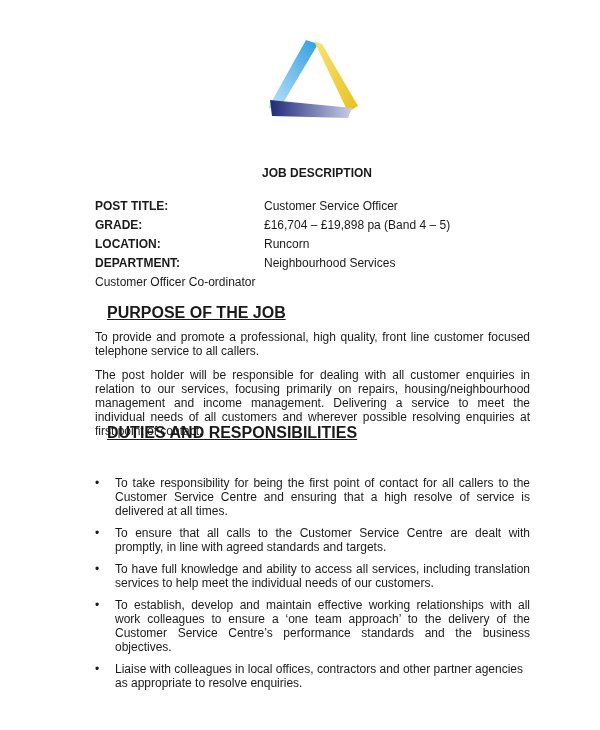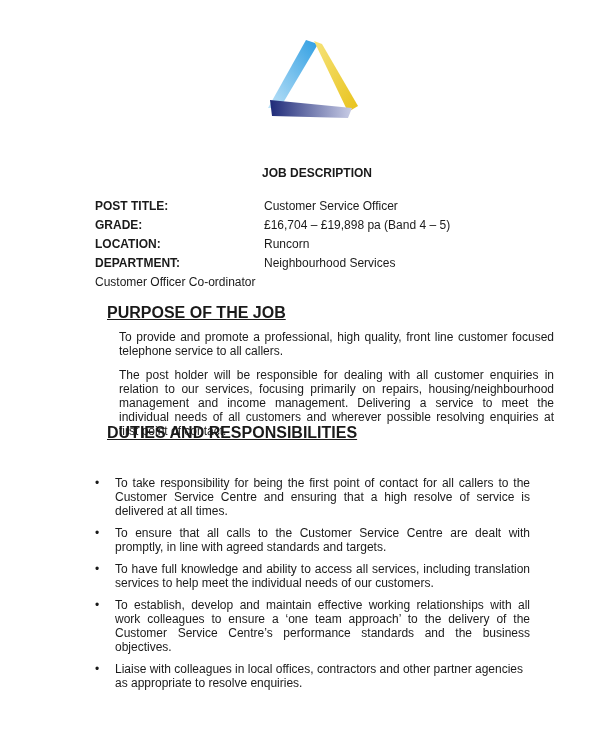--- a/index.html
+++ b/index.html
@@ -20,21 +20,20 @@
   .info { position: absolute; left: 95px; top: 197px; font-size: 12px; }
   .info-row { height: 19px; line-height: 19px; display: flex; }
   .info-label { width: 169px; font-weight: bold; }
   .info-value { }
   .section-heading {
     position: absolute; left: 95px; font-weight: bold; font-size: 16px; text-decoration: underline; margin-left: 12px;
   }
   .para {
     position: absolute; left: 95px; width: 435px; font-size: 12px; line-height: 14px;
     text-align: justify;
-    margin-left: 24px;
   }
   .duties { position: absolute; left: 95px; top: 476px; width: 435px; margin: 0; padding: 0; list-style: none; }
   .duty { position: relative; padding-left: 20px; font-size: 12px; line-height: 14px; text-align: justify; margin-bottom: 8px; }
   .duty .bullet { position: absolute; left: 0; top: 0; font-size: 12px; }
 </style>
 </head>
 <body>
 
 <div class="logo">
   <svg width="106" height="82" viewBox="0 0 106 82">

